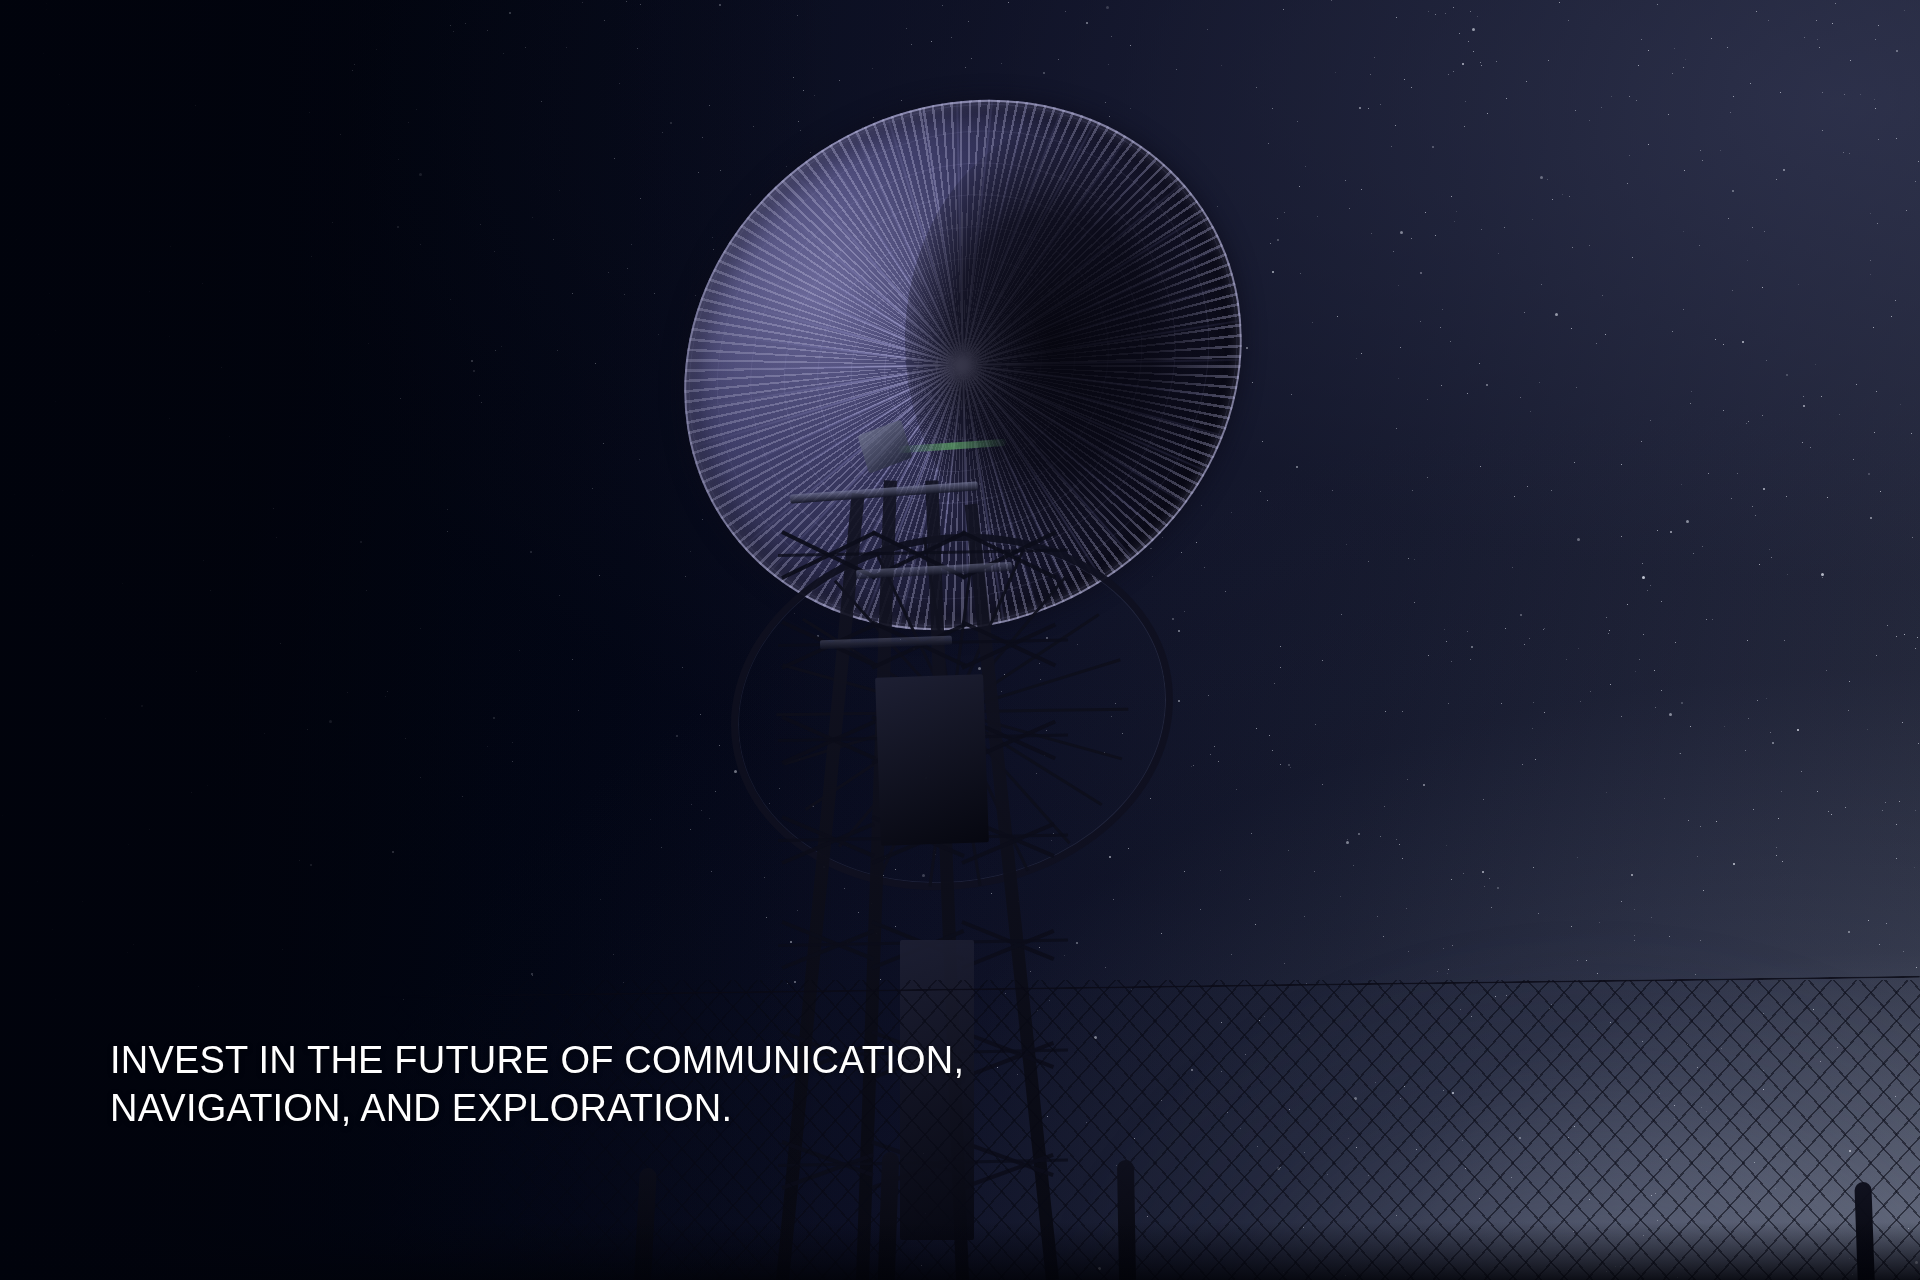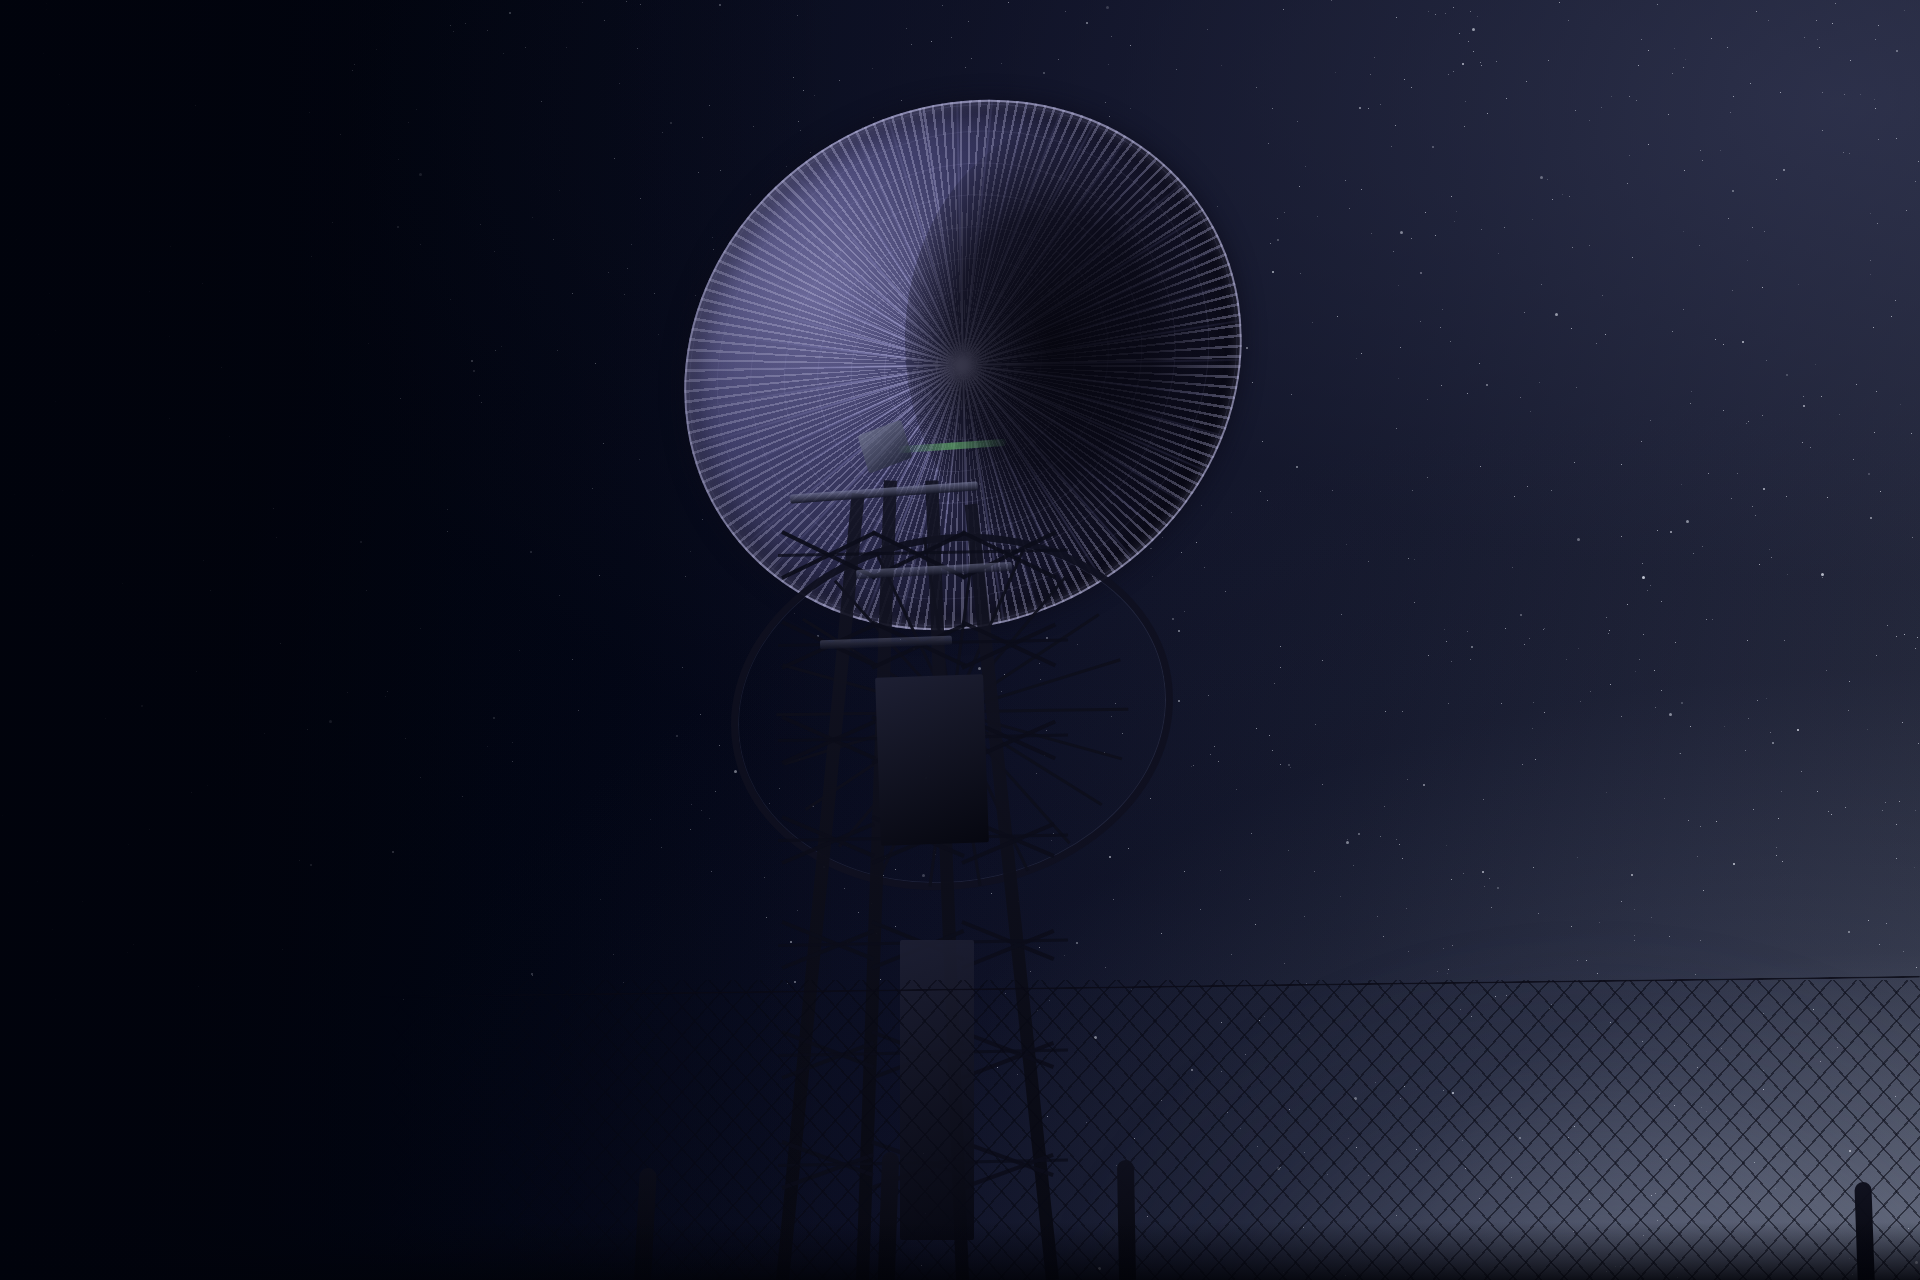--- a/index.html
+++ b/index.html
@@ -1390,14 +1390,16 @@
     <div class="fence-toprail"></div>
     <div class="fence-post" style="left:637px;height:112px;transform:rotate(3deg);"></div>
     <div class="fence-post" style="left:880px;height:128px;transform:rotate(2deg);"></div>
     <div class="fence-post" style="left:1118px;height:120px;transform:rotate(-1deg);"></div>
     <div class="fence-post" style="left:1856px;height:98px;transform:rotate(-2deg);"></div>
     <div class="ground-dark"></div>
   </div>
 
   <div class="sky-left-vignette"></div>
 
+  <div class="headline">INVEST IN THE FUTURE OF COMMUNICATION,
+NAVIGATION, AND EXPLORATION.</div>
 
 </div>
 
 </body></html>

